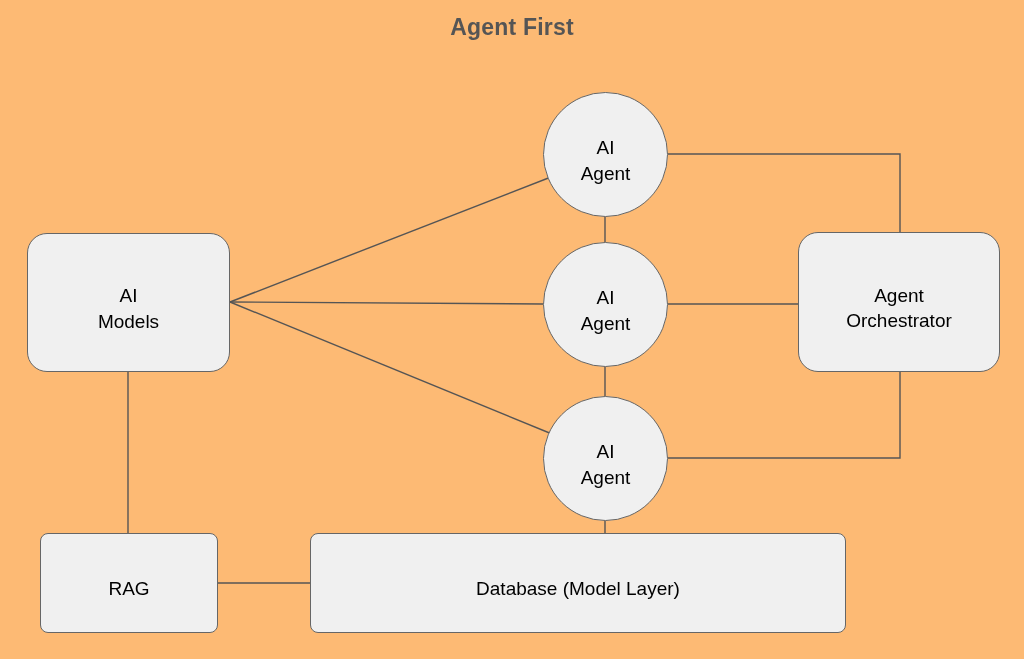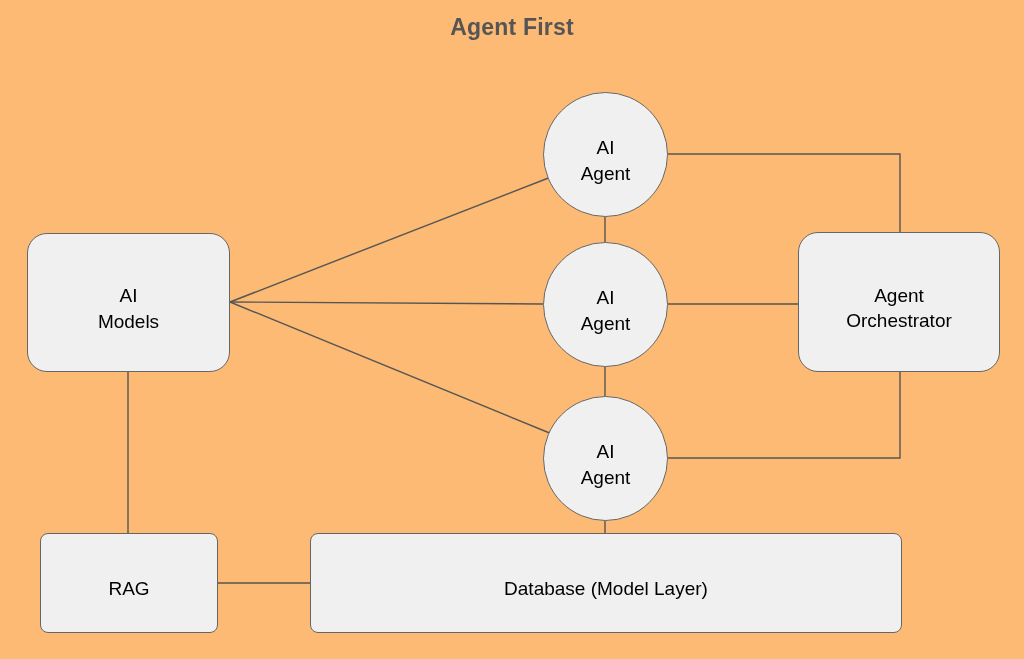--- a/index.html
+++ b/index.html
@@ -61,21 +61,21 @@
     letter-spacing: 0.2px;
     z-index: 3;
   }
   
   #node-ai-models        { left: 27px;  top: 233px; width: 203px; height: 139px; }
   #node-agent-top        { left: 543px; top: 92px;  width: 125px; height: 125px; }
   #node-agent-middle     { left: 543px; top: 242px; width: 125px; height: 125px; }
   #node-agent-bottom     { left: 543px; top: 396px; width: 125px; height: 125px; }
   #node-orchestrator     { left: 798px; top: 232px; width: 202px; height: 140px; }
   #node-rag              { left: 40px;  top: 533px; width: 178px; height: 100px; }
-  #node-database         { left: 310px; top: 533px; width: 592px; height: 100px; text-align: center; }
+  #node-database         { left: 310px; top: 533px; width: 536px; height: 100px; text-align: center; }
 </style>
 </head>
 <body>
 
 <div id="canvas">
 
   <div id="page-title">Agent First</div>
 
   <svg id="wires" viewBox="0 0 1024 659" width="1024" height="659">
     <g fill="none" stroke="#555555" stroke-width="1.4" stroke-linecap="butt">

